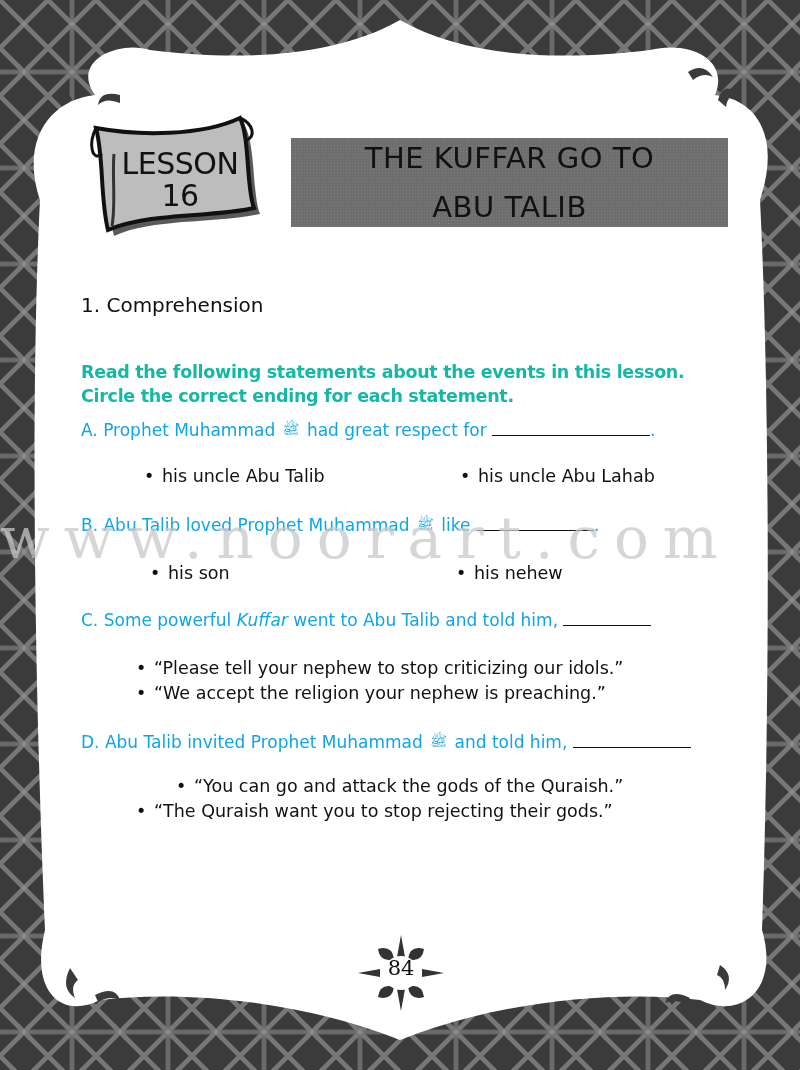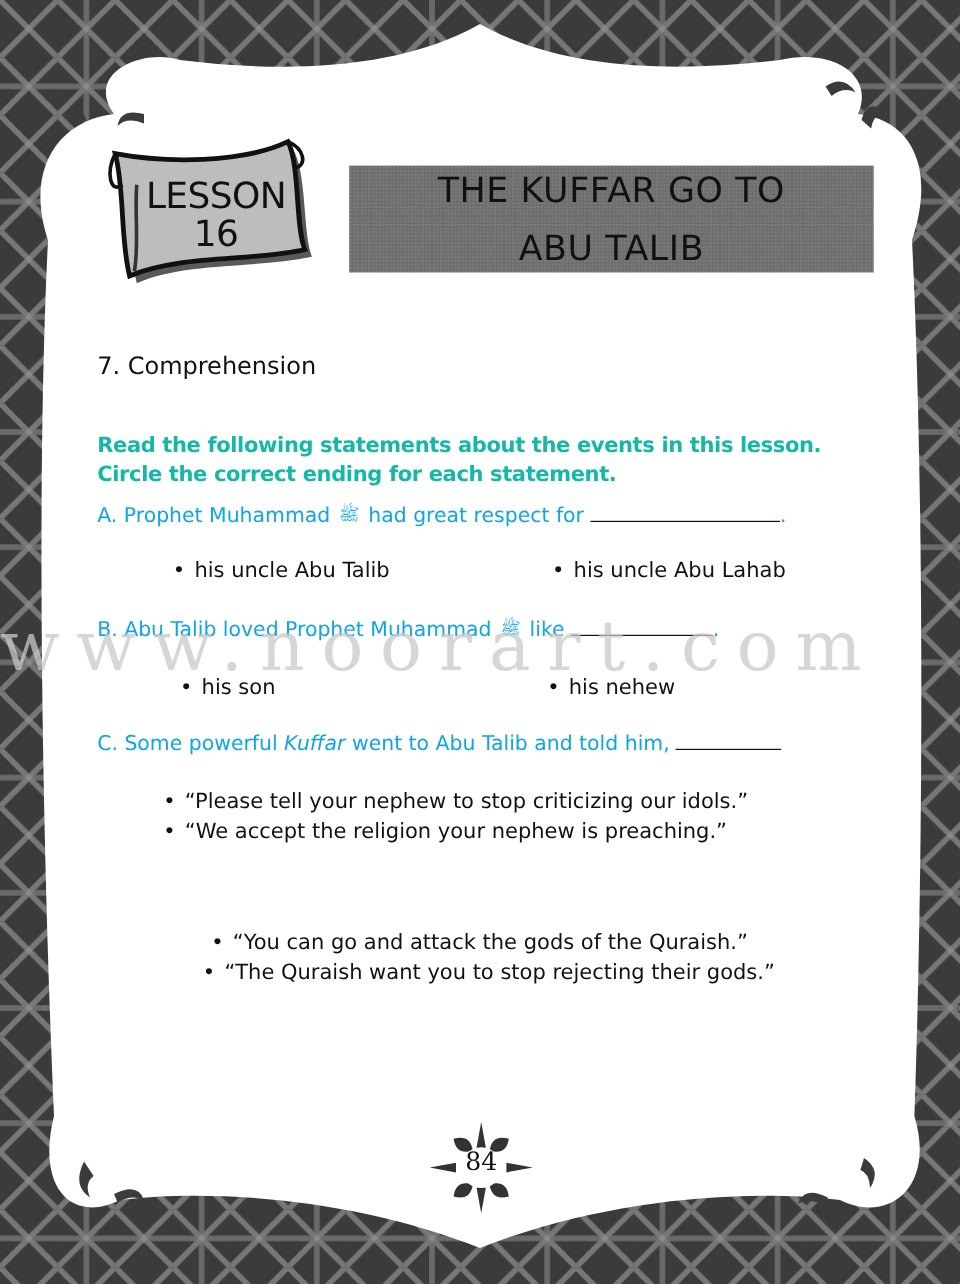--- a/index.html
+++ b/index.html
@@ -70,21 +70,21 @@
   <div class="scroll-label">
     <div>LESSON</div>
     <div>16</div>
   </div>
 
   <div class="title-box">
     <div class="title-line">THE KUFFAR GO TO</div>
     <div class="title-line">ABU TALIB</div>
   </div>
 
-  <div class="section-heading">7.  Comprehension</div>
+  <div class="section-heading">1.  Comprehension</div>
   <div class="instructions">Read the following statements about the events in this lesson. Circle the correct ending for each statement.</div>
 
   <div class="q" style="top:420px;">
     <span>A.</span>
     <span>Prophet Muhammad</span>
     <span class="pbuh">ﷺ</span>
     <span>had great respect for</span>
     <span class="blank" style="width:158px;"></span><span>.</span>
   </div>
   <div class="opt" style="left:144px;top:466px;">
@@ -115,24 +115,31 @@
     <span>went to Abu Talib and told him,</span>
     <span class="blank" style="width:88px;"></span>
   </div>
   <div class="opt" style="left:136px;top:658px;">
     <span class="bullet">•</span><span>“Please tell your nephew to stop criticizing our idols.”</span>
   </div>
   <div class="opt" style="left:136px;top:683px;">
     <span class="bullet">•</span><span>“We accept the religion your nephew is preaching.”</span>
   </div>
 
+  <div class="q" style="top:732px;">
+    <span>D.</span>
+    <span>Abu Talib invited Prophet Muhammad</span>
+    <span class="pbuh">ﷺ</span>
+    <span>and told him,</span>
+    <span class="blank" style="width:118px;"></span>
+  </div>
   <div class="opt" style="left:136px;top:776px;margin-left:40px;">
     <span class="bullet">•</span><span>“You can go and attack the gods of the Quraish.”</span>
   </div>
-  <div class="opt" style="left:136px;top:801px;margin-left:33px;">
+  <div class="opt" style="left:136px;top:801px;">
     <span class="bullet">•</span><span>“The Quraish want you to stop rejecting their gods.”</span>
   </div>
 
   <div class="watermark">www.noorart.com</div>
 
   <svg class="page-num-wrap" viewBox="0 0 86 76">
     <polygon points="43,0 47,22 39,22" fill="#333"></polygon>
     <polygon points="43,76 47,54 39,54" fill="#333"></polygon>
     <polygon points="0,38 22,34 22,42" fill="#333"></polygon>
     <polygon points="86,38 64,34 64,42" fill="#333"></polygon>

